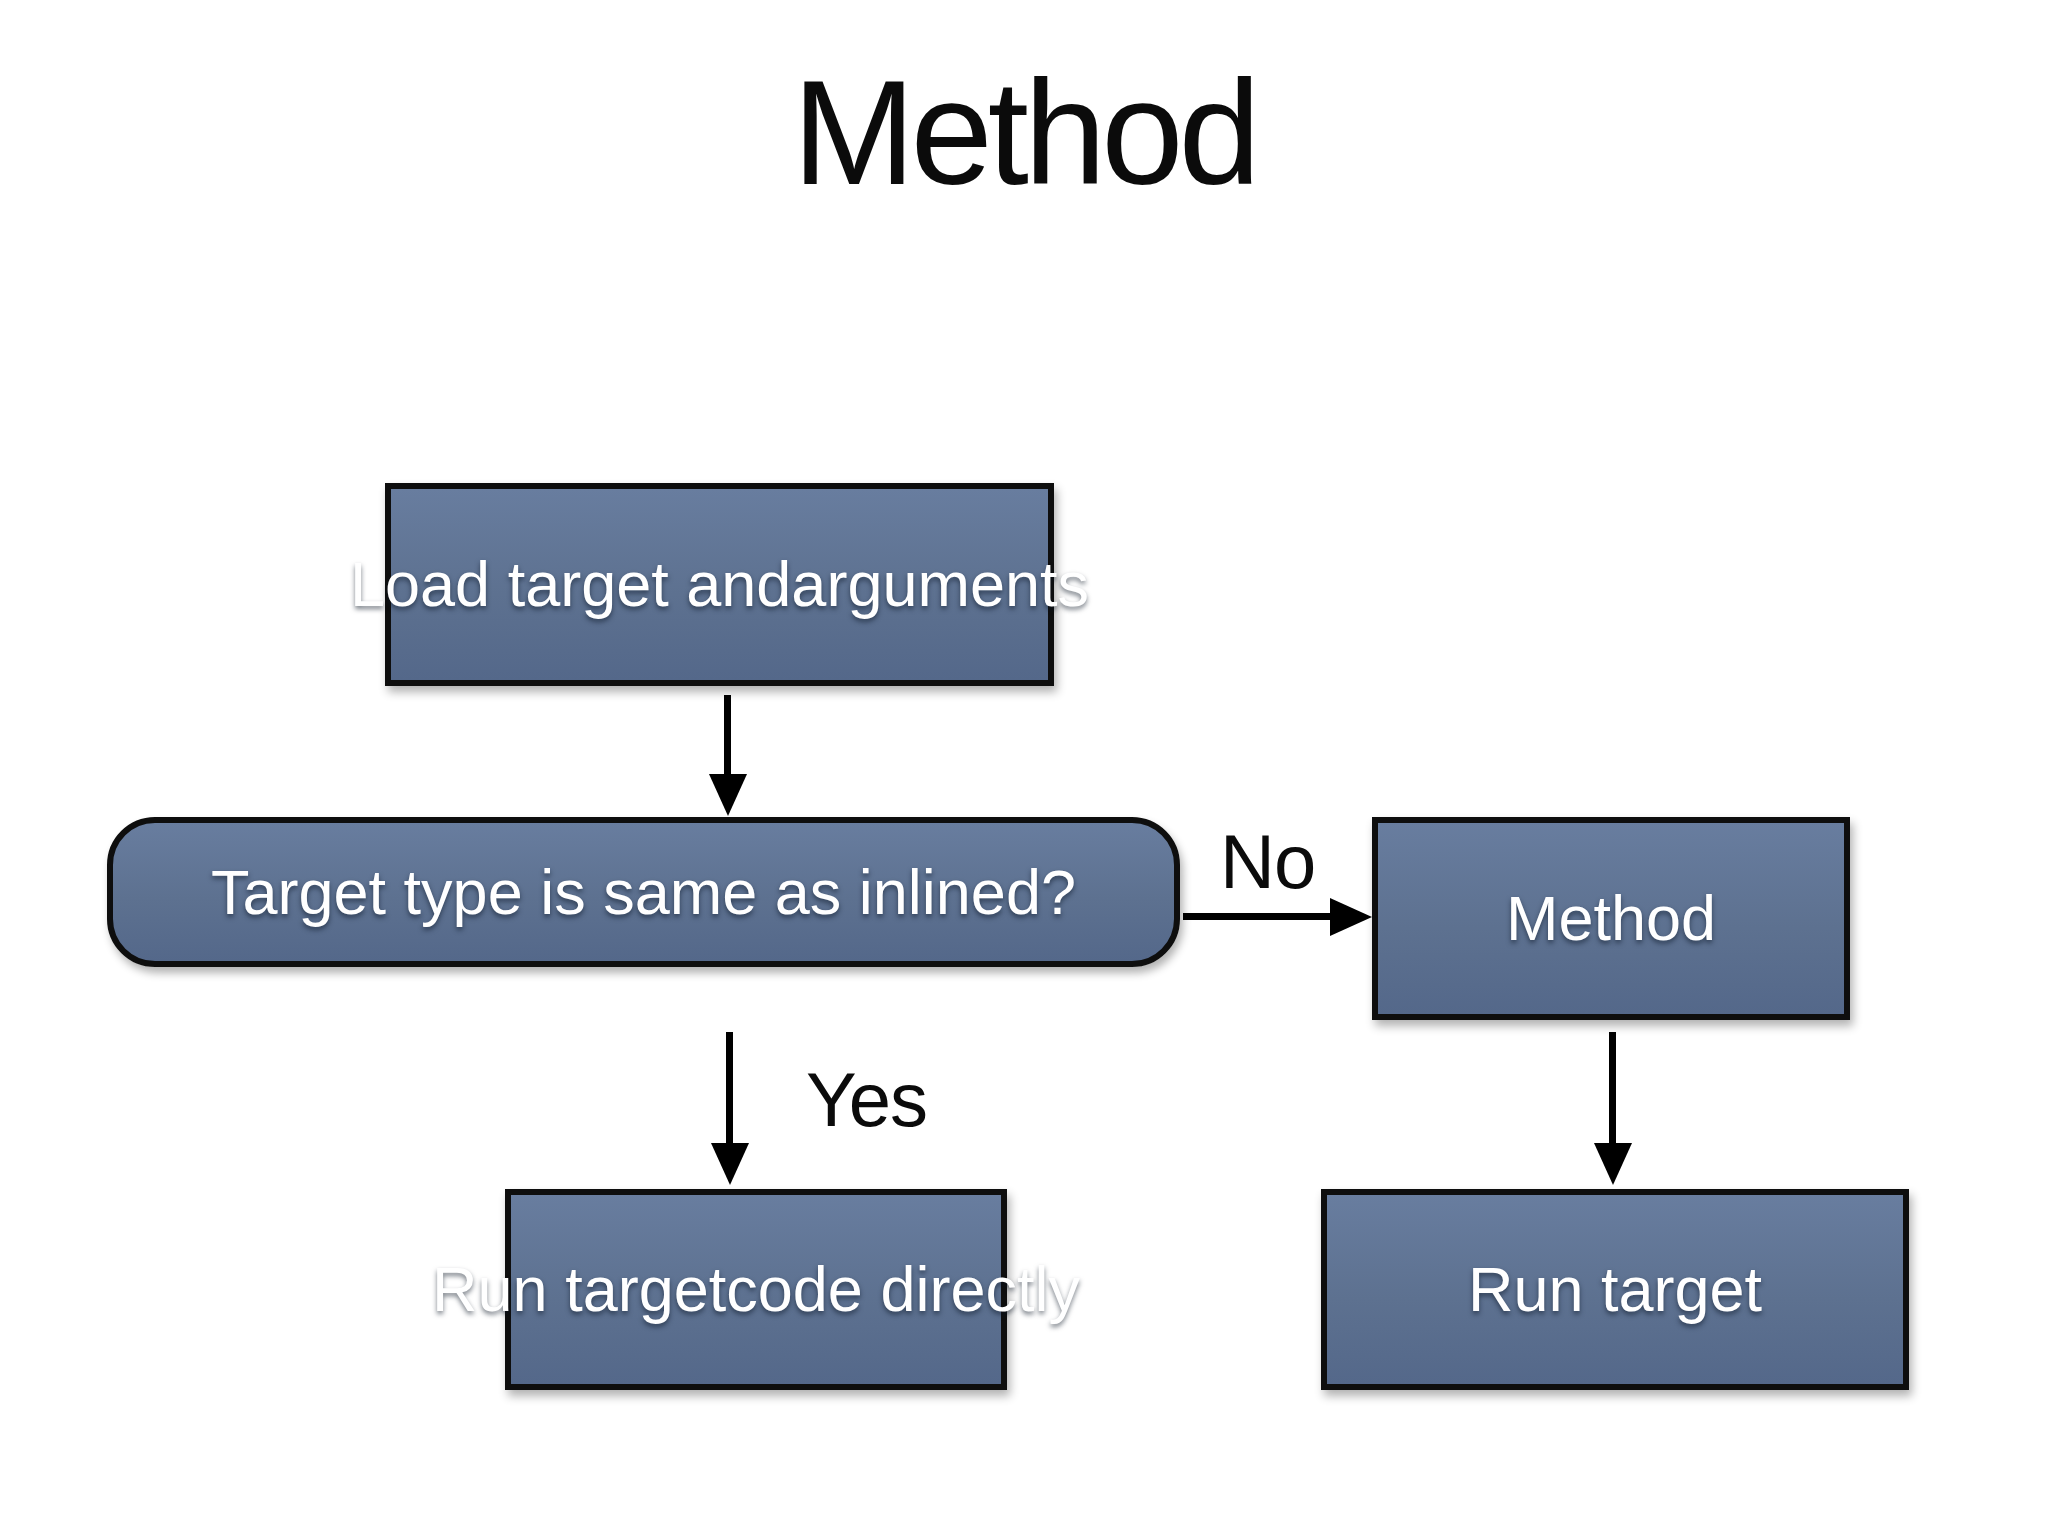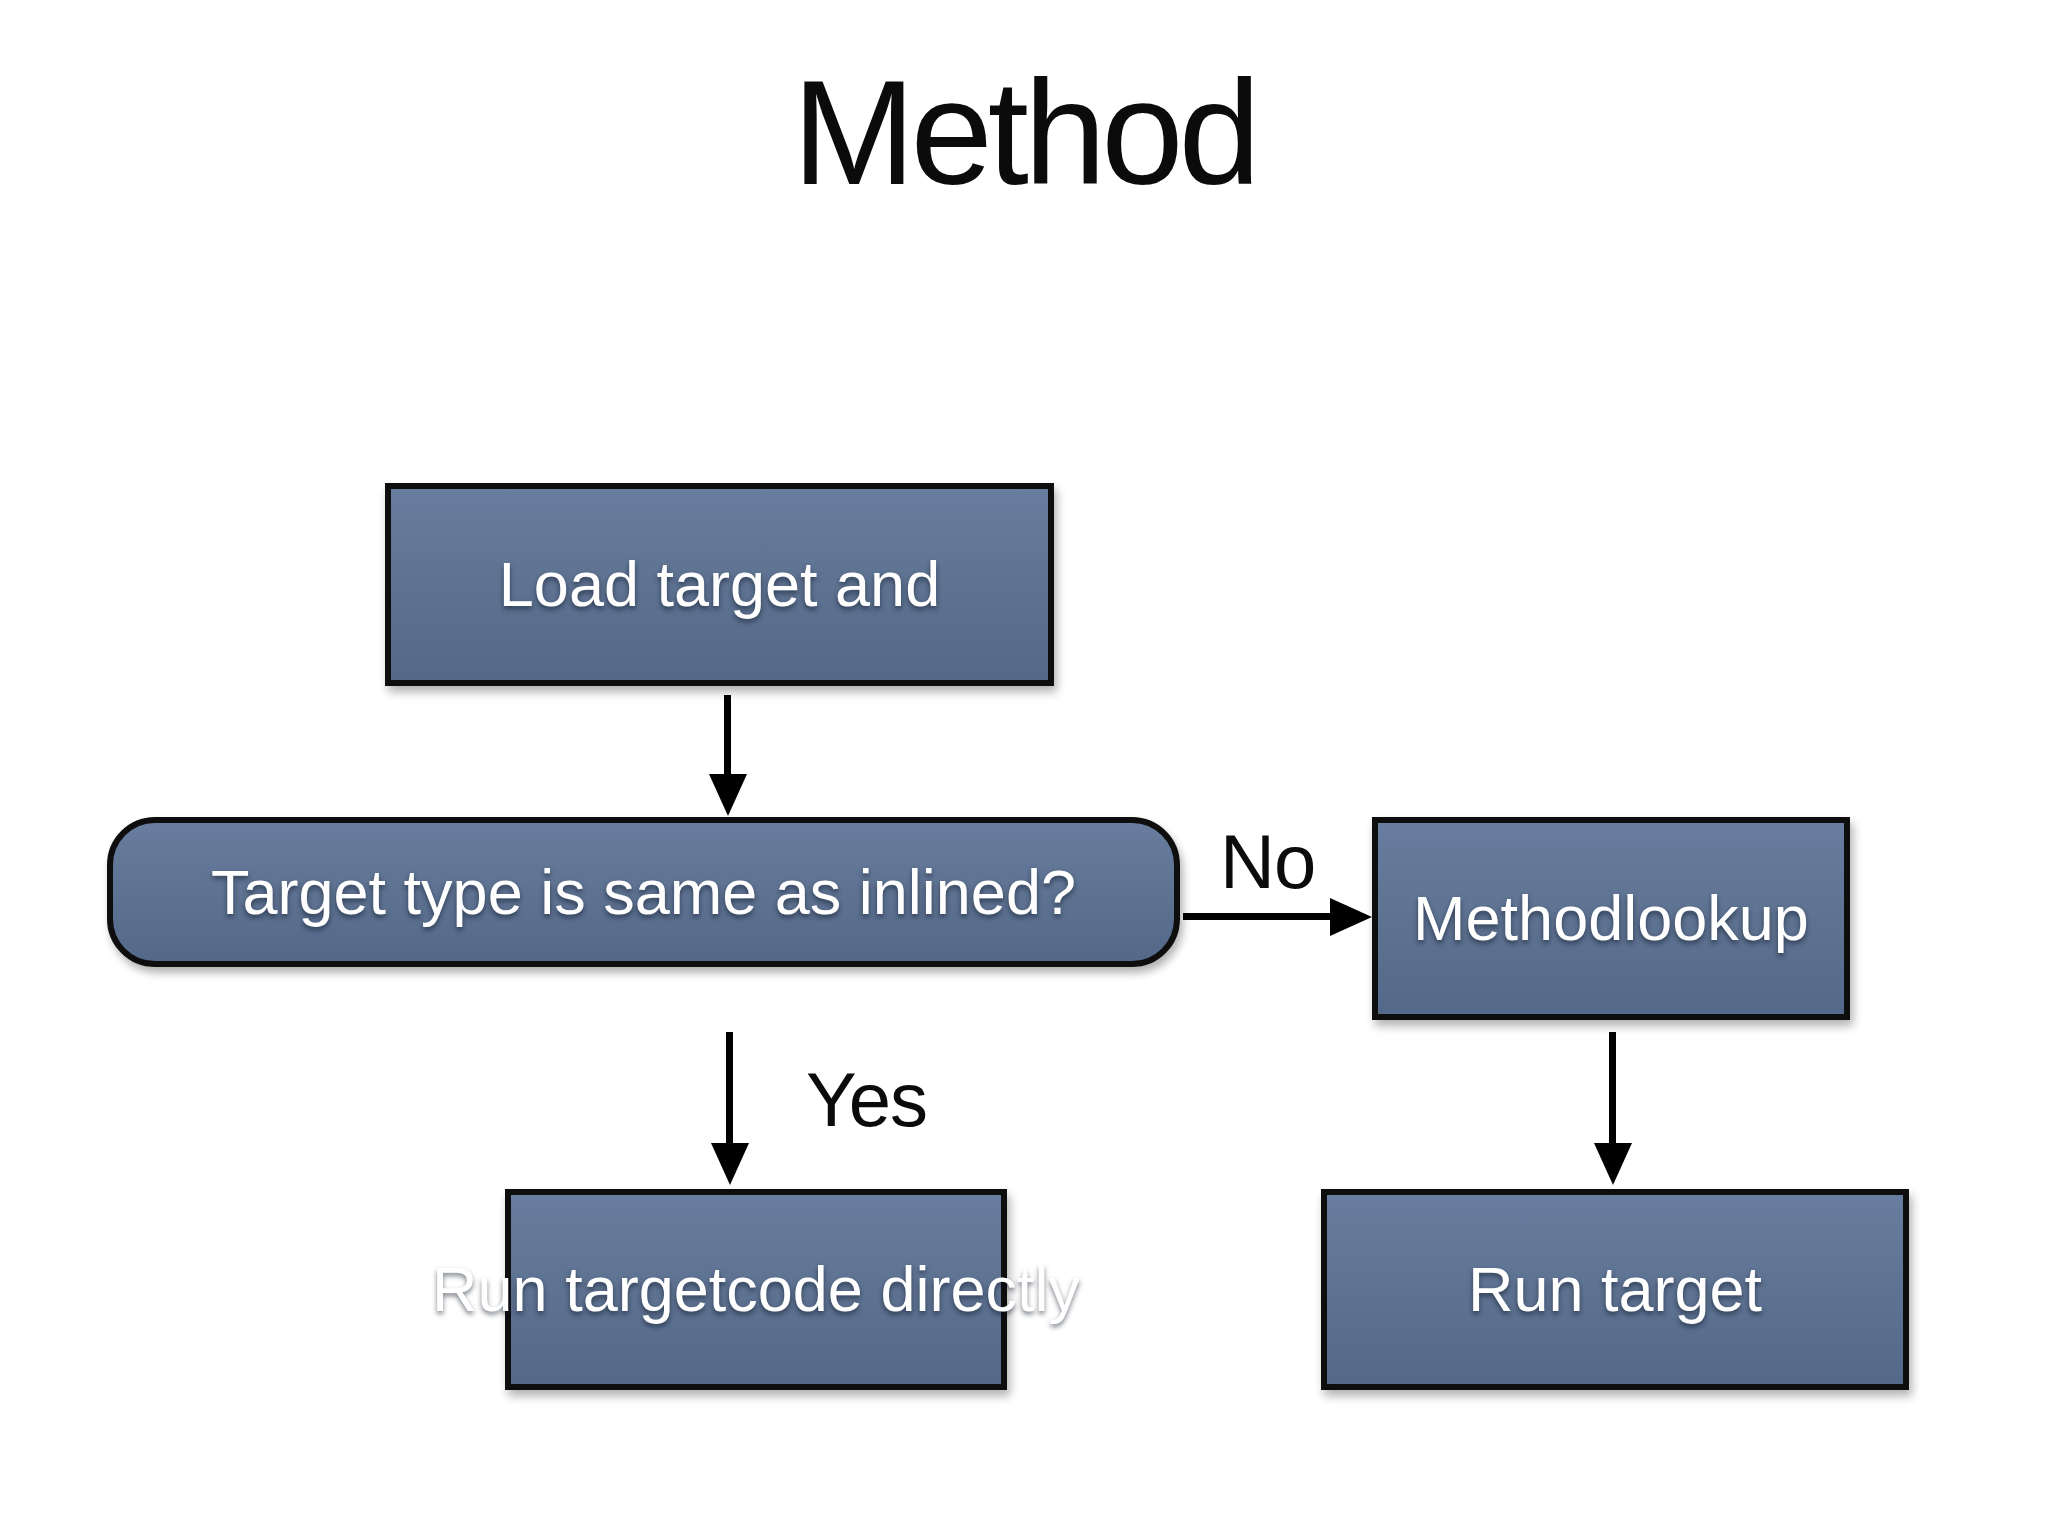--- a/index.html
+++ b/index.html
@@ -93,36 +93,36 @@
 <body>
 
 <div class="slide">
 
   <h1 class="title">
     <span class="title-line">Method</span>
   </h1>
 
   <div class="node n-load">
     <span class="node-line">Load target and</span>
+    <span class="node-line">arguments</span>
   </div>
 
   <div class="arrow-line-v a1-line"></div>
   <div class="arrowhead-down a1-head"></div>
 
   <div class="node rounded n-decision">
     <span class="node-line">Target type is same as inlined?</span>
   </div>
 
   <div class="edge-label no-label">No</div>
   <div class="arrow-line-h a2-line"></div>
   <div class="arrowhead-right a2-head"></div>
 
   <div class="node n-lookup">
     <span class="node-line">Method</span>
-    <span class="node-line">lookup</span>
   </div>
 
   <div class="edge-label yes-label">Yes</div>
   <div class="arrow-line-v a3-line"></div>
   <div class="arrowhead-down a3-head"></div>
 
   <div class="arrow-line-v a4-line"></div>
   <div class="arrowhead-down a4-head"></div>
 
   <div class="node n-run-direct">

